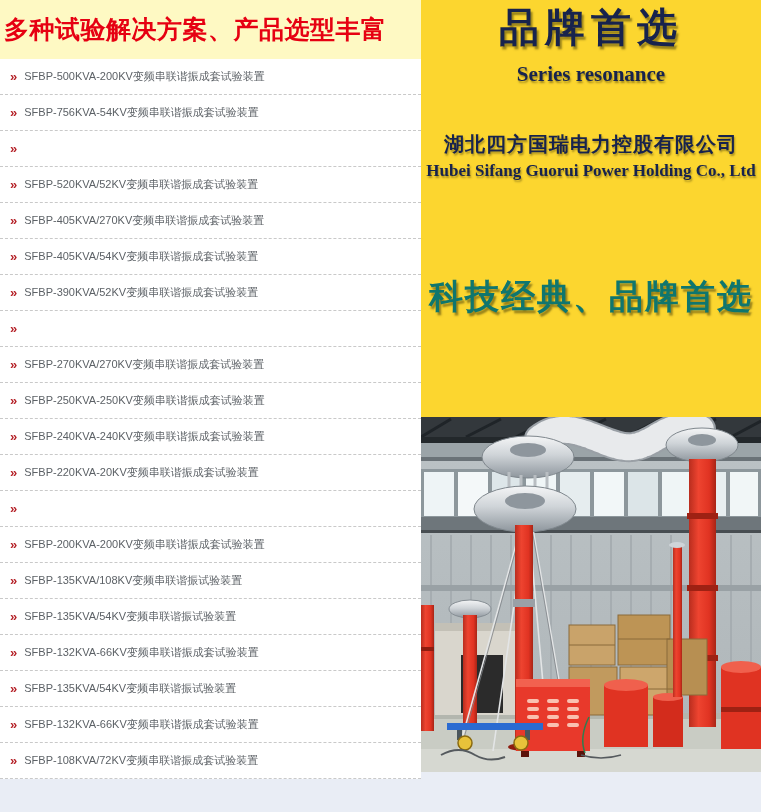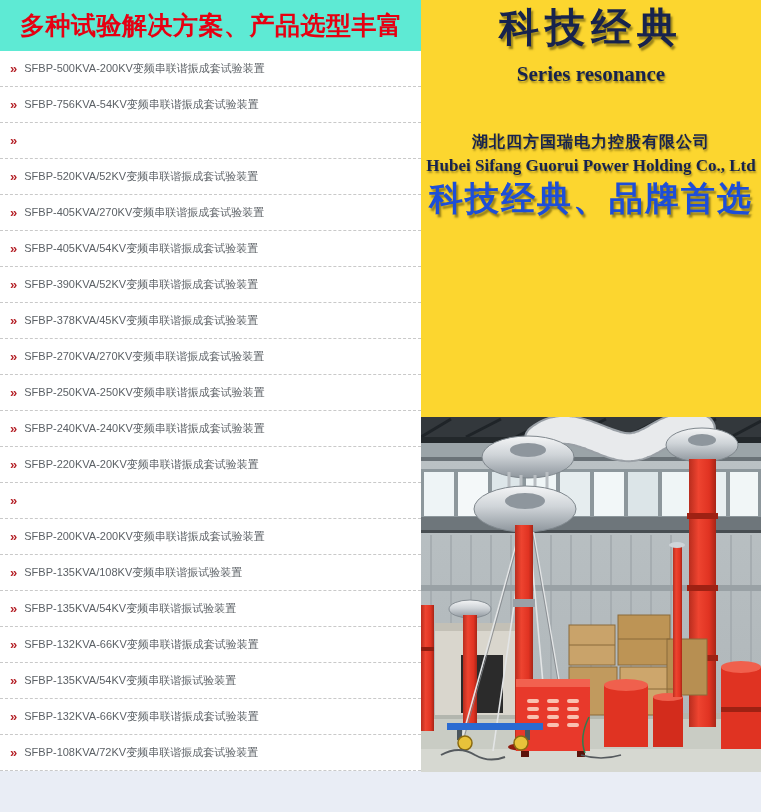--- a/index.html
+++ b/index.html
@@ -4,22 +4,22 @@
 <style>
   html,body{margin:0;padding:0;}
   body{
     width:761px;height:812px;position:relative;overflow:hidden;
     background:#e9edf5;
     font-family:"Liberation Sans","DejaVu Sans",sans-serif;
   }
   
   .left-col{position:absolute;left:0;top:0;width:421px;}
   .left-header{
-    height:51px;background:#5eead4;display:flex;align-items:center;
-    padding-left:20px;box-sizing:border-box;
+    height:59px;background:#fef9c3;display:flex;align-items:center;
+    padding-left:4px;box-sizing:border-box;
   }
   .left-header .hd{
     color:#e60012;font-weight:bold;font-size:25px;letter-spacing:0.5px;
     white-space:nowrap;
   }
   ul.product-list{
     list-style:none;margin:0;padding:0;background:#ffffff;width:421px;
   }
   li.product-item{
     height:36px;display:flex;align-items:center;
@@ -42,31 +42,31 @@
     letter-spacing:6px;line-height:1.05;
     text-shadow:2px 3px 2px rgba(70,60,10,0.55);
   }
   .title-en{
     font-size:21px;font-weight:bold;color:#17234d;
     font-family:"Liberation Serif","DejaVu Serif",serif;
     text-shadow:1px 2px 2px rgba(70,60,10,0.5);
     margin-top:15px;line-height:1.1;
   }
   .company-cn{
-    margin-top:47px;font-size:16px;font-weight:bold;color:#17234d;
+    margin-top:47px;font-size:20px;font-weight:bold;color:#17234d;
     letter-spacing:1px;line-height:1.15;
     text-shadow:1px 2px 2px rgba(70,60,10,0.45);
   }
   .company-en{
     margin-top:5px;font-size:17px;font-weight:bold;color:#17234d;
     font-family:"Liberation Serif","DejaVu Serif",serif;
     text-shadow:1px 2px 2px rgba(70,60,10,0.45);
   }
   .slogan{
-    font-size:34px;font-weight:bold;color:#1d4ed8;
+    margin-top:93px;font-size:34px;font-weight:bold;color:#0f766e;
     letter-spacing:2px;
     text-shadow:2px 3px 2px rgba(70,60,10,0.55);
   }
   .photo-wrap{width:340px;height:355px;overflow:hidden;background:#c2c8cb;}
   .photo-wrap svg{display:block;}
 </style>
 </head>
 <body>
 
 <div class="left-col">
@@ -103,21 +103,20 @@
     <span class="p-label">SFBP-405KVA/54KV变频串联谐振成套试验装置</span>
   </li>
 
   <li class="product-item">
     <span class="p-arrow">»</span>
     <span class="p-label">SFBP-390KVA/52KV变频串联谐振成套试验装置</span>
   </li>
 
   <li class="product-item">
     <span class="p-arrow">»</span>
-    <span class="p-label">SFBP-378KVA/45KV变频串联谐振成套试验装置</span>
   </li>
 
   <li class="product-item">
     <span class="p-arrow">»</span>
     <span class="p-label">SFBP-270KVA/270KV变频串联谐振成套试验装置</span>
   </li>
 
   <li class="product-item">
     <span class="p-arrow">»</span>
     <span class="p-label">SFBP-250KVA-250KV变频串联谐振成套试验装置</span>
@@ -169,21 +168,21 @@
 
   <li class="product-item">
     <span class="p-arrow">»</span>
     <span class="p-label">SFBP-108KVA/72KV变频串联谐振成套试验装置</span>
   </li>
 </ul>
 </div>
 
 <div class="right-col">
   <div class="yellow-panel">
-    <div class="title-cn">科技经典</div>
+    <div class="title-cn">品牌首选</div>
     <div class="title-en">Series resonance</div>
     <div class="company-cn">湖北四方国瑞电力控股有限公司</div>
     <div class="company-en">Hubei Sifang Guorui Power Holding Co., Ltd</div>
     <div class="slogan">科技经典、品牌首选</div>
   </div>
 
   <div class="photo-wrap">
     <svg width="340" height="355" viewBox="0 0 340 355" xmlns="http://www.w3.org/2000/svg">
       <defs>
         <linearGradient id="metal" x1="0" y1="0" x2="0" y2="1">

